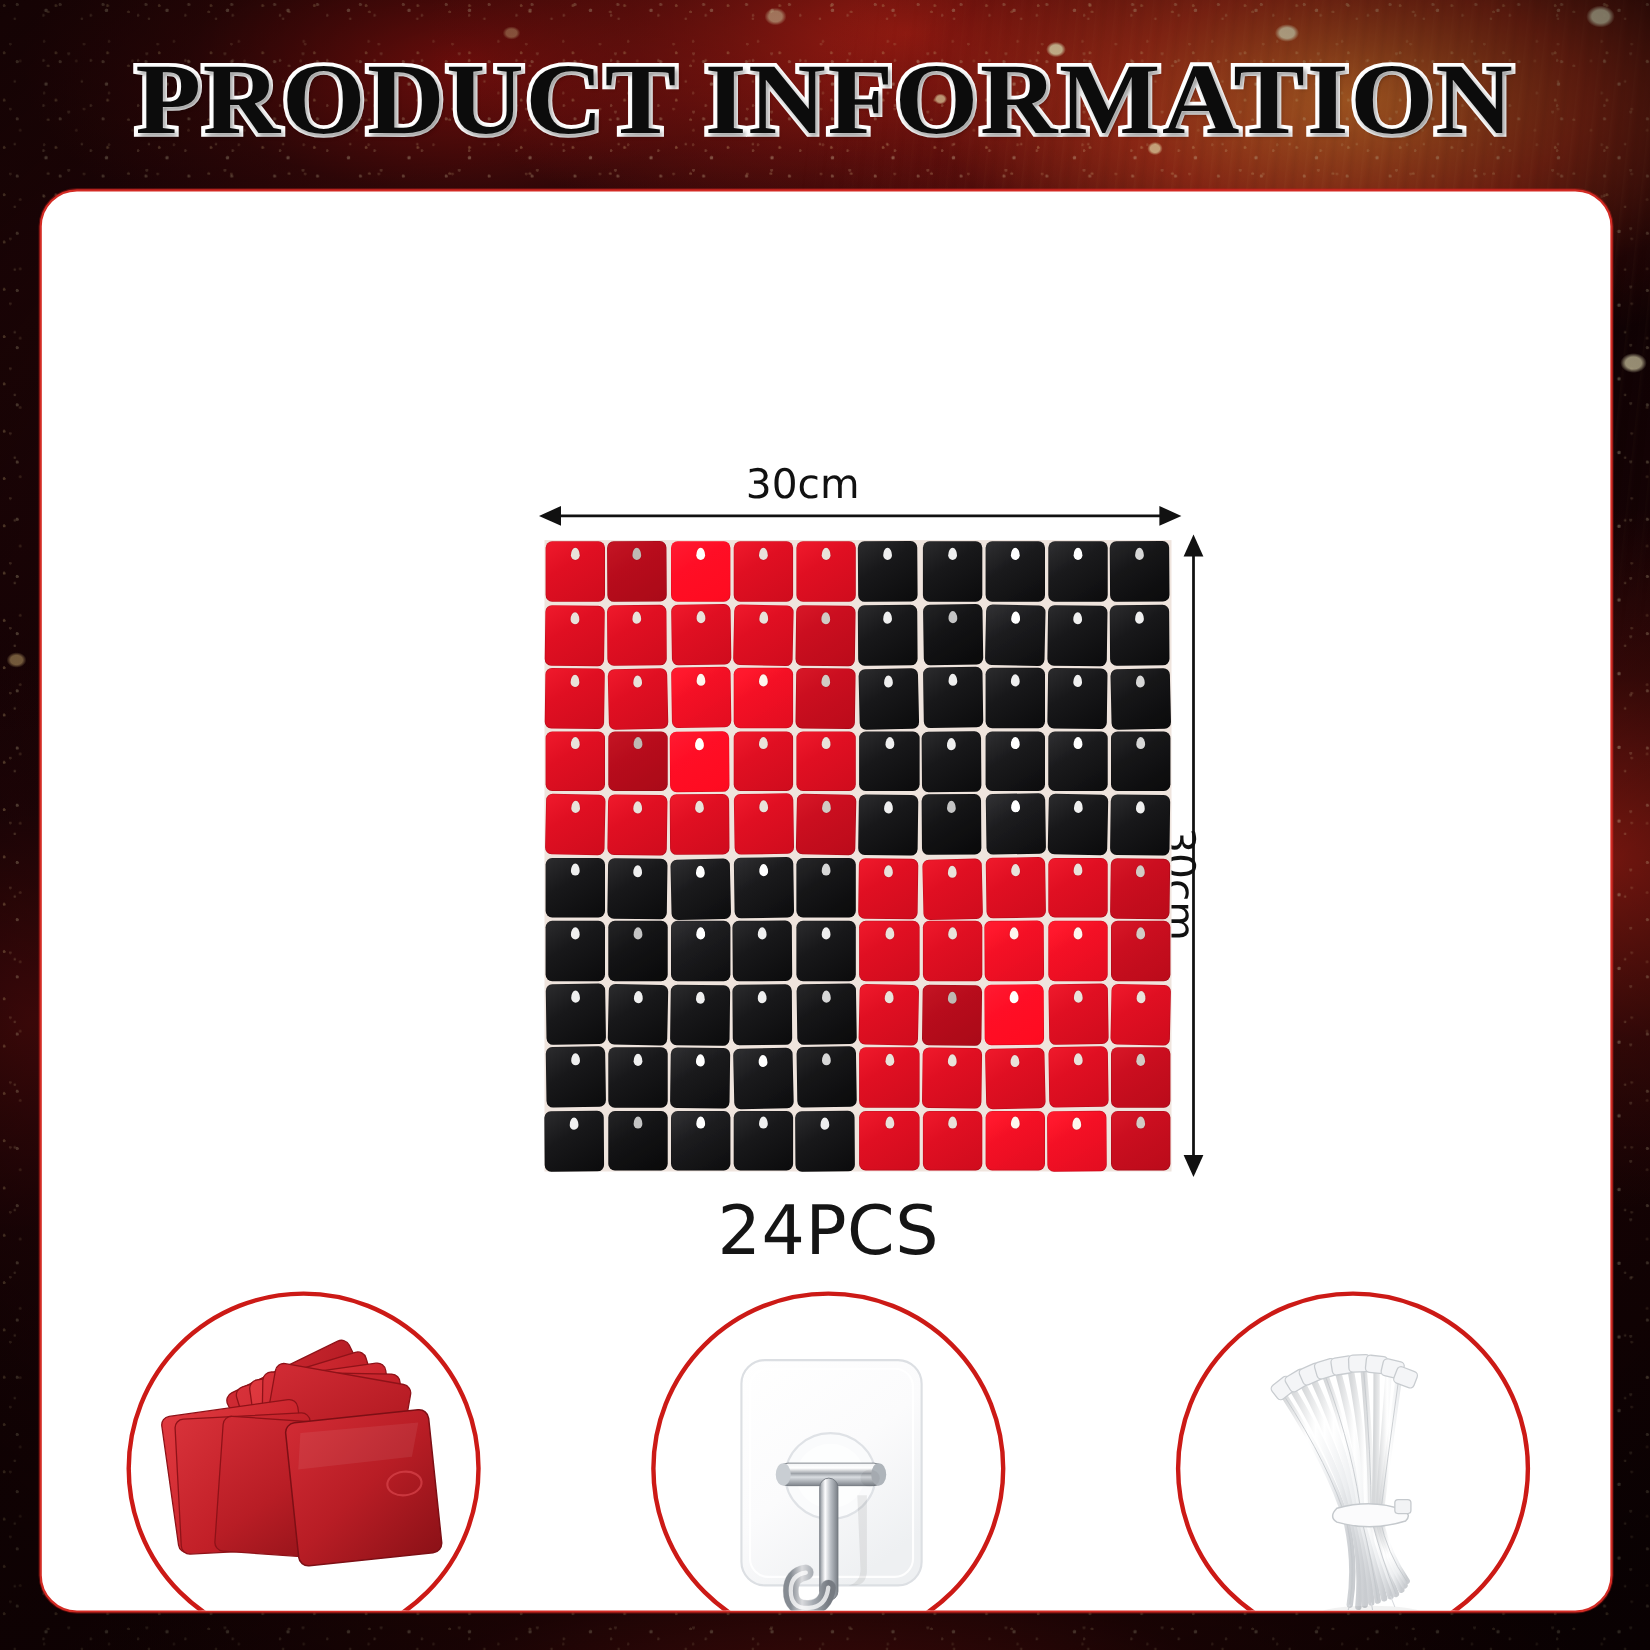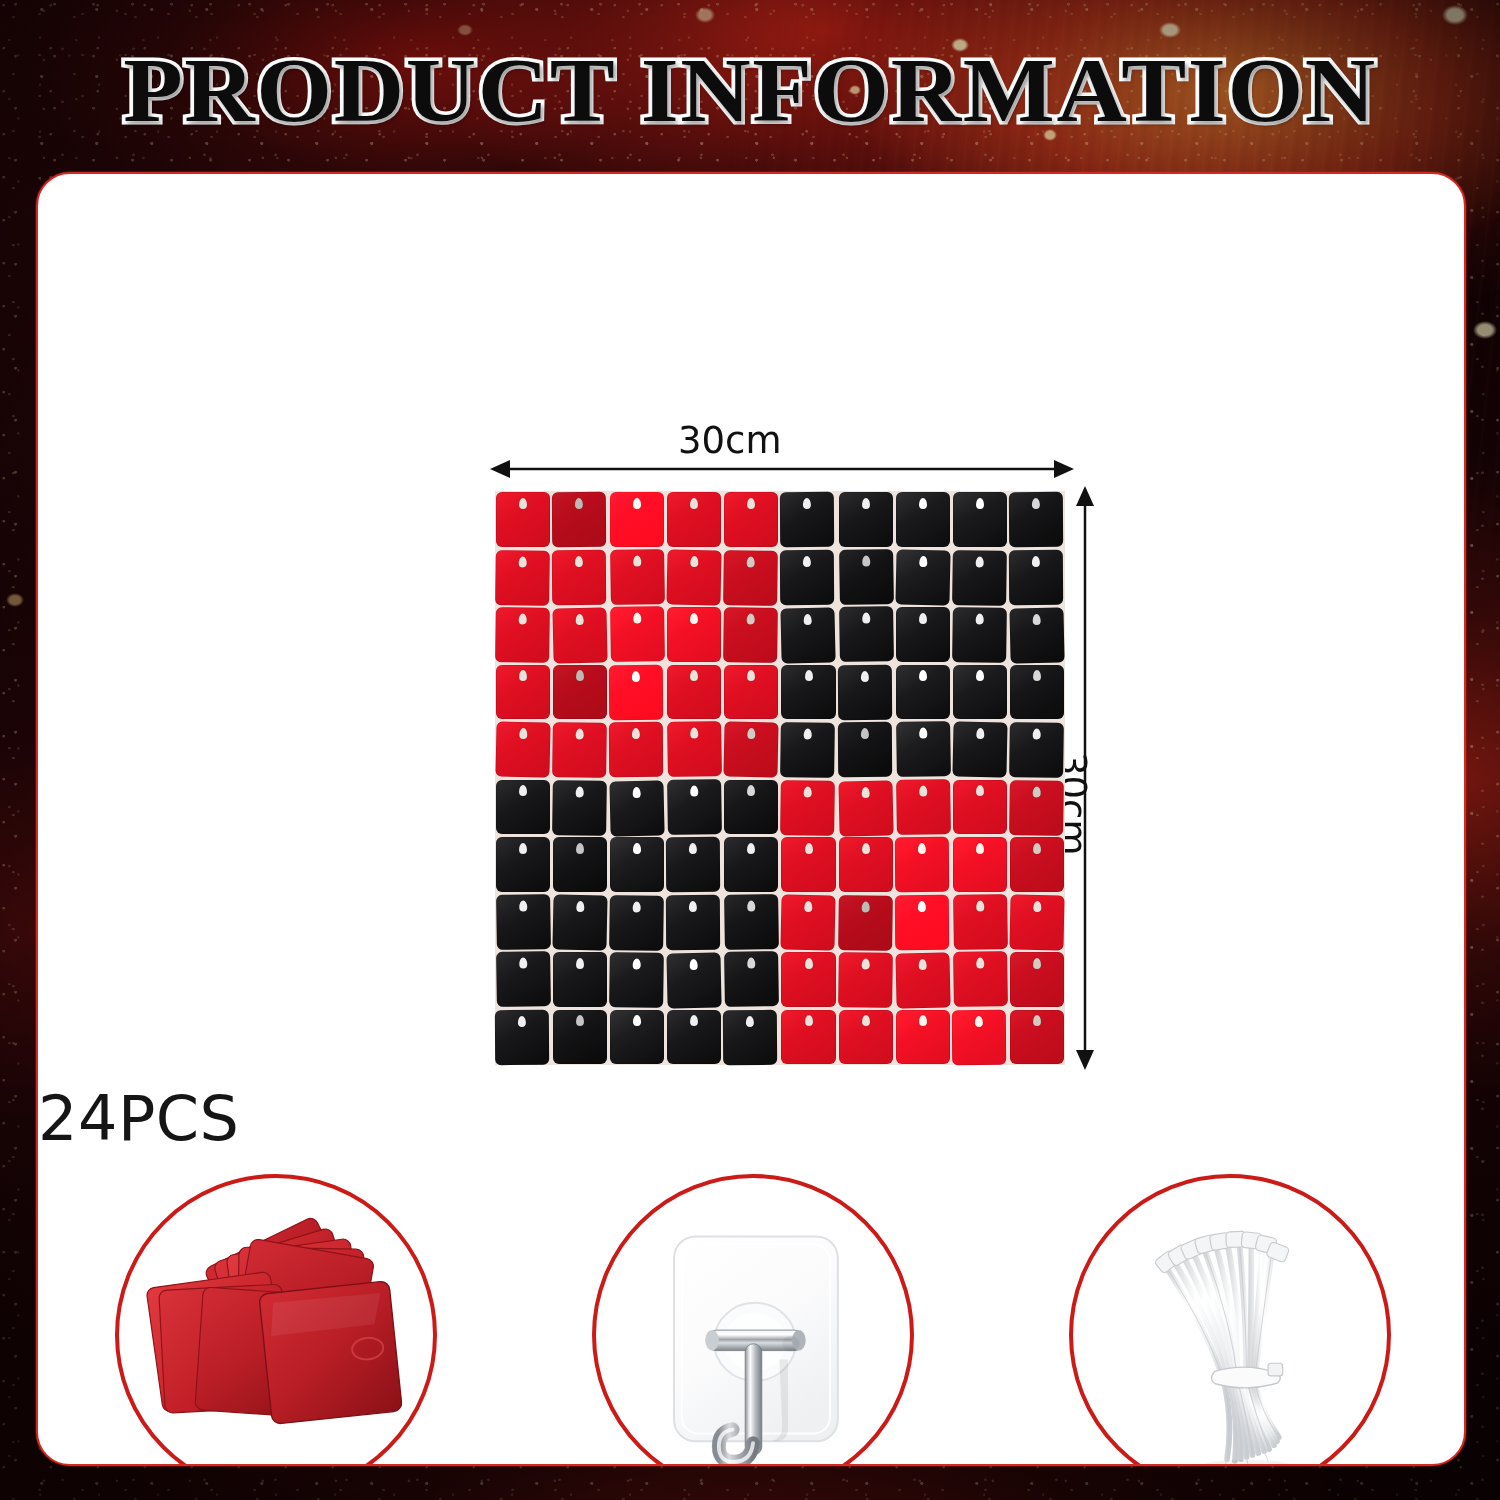--- a/index.html
+++ b/index.html
@@ -208,20 +208,21 @@
   .v2 { filter: brightness(0.9); }
   .v3 { filter: brightness(1.16) saturate(1.06); }
   .v4 { filter: brightness(0.82); }
 
   
   #pcs {
     position: absolute;
     left: 0;
     top: 908px;
     width: 1430px;
+    text-align: center;
     font-family: "DejaVu Sans", "Liberation Sans", sans-serif;
     font-size: 62px;
     font-weight: 400;
     color: #151515;
     letter-spacing: 0.5px;
   }
 
   
   #accessories {
     position: absolute;

